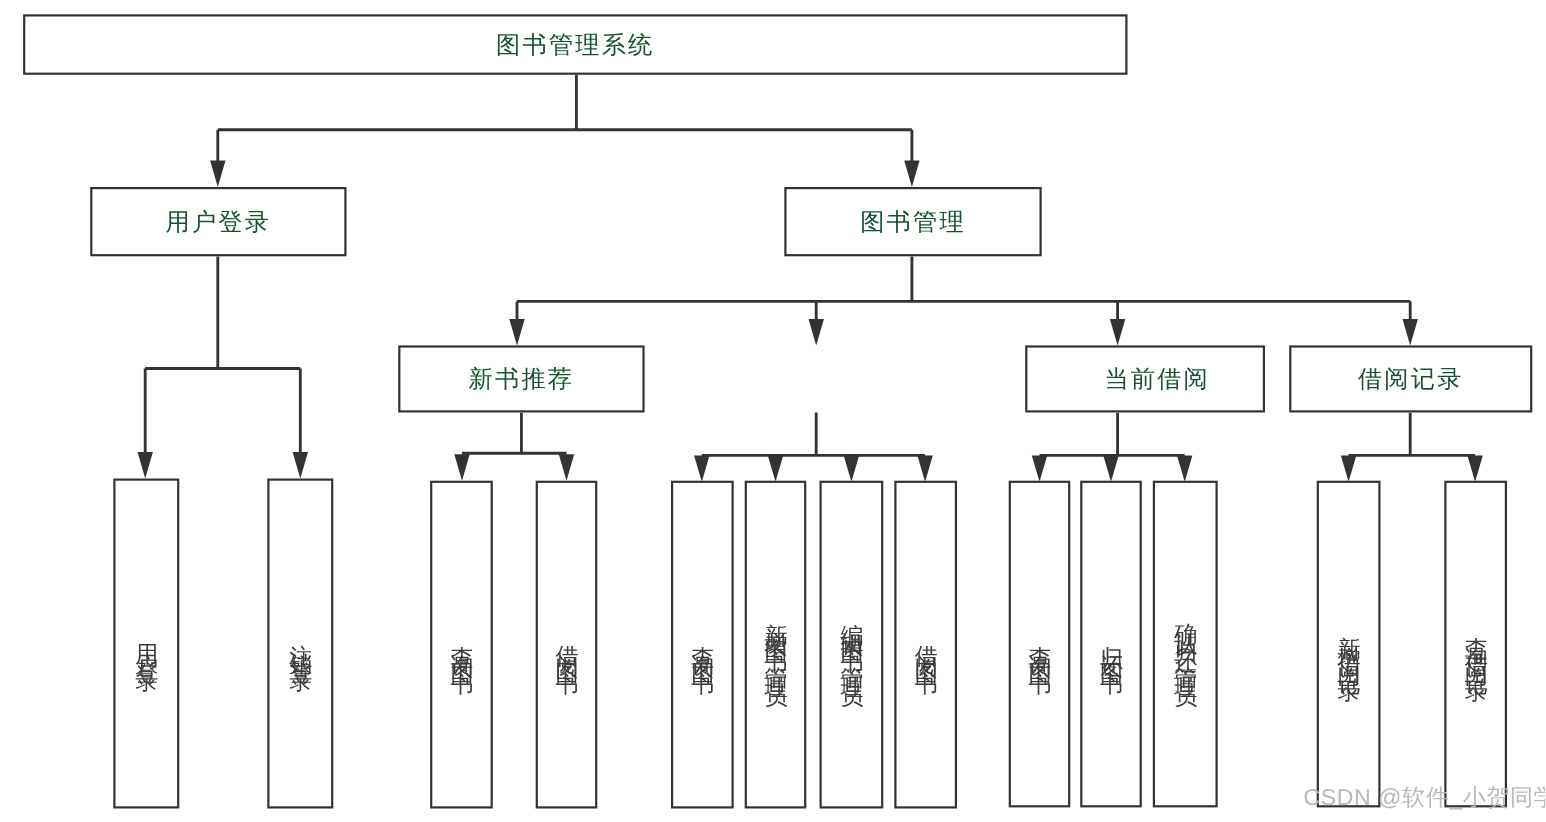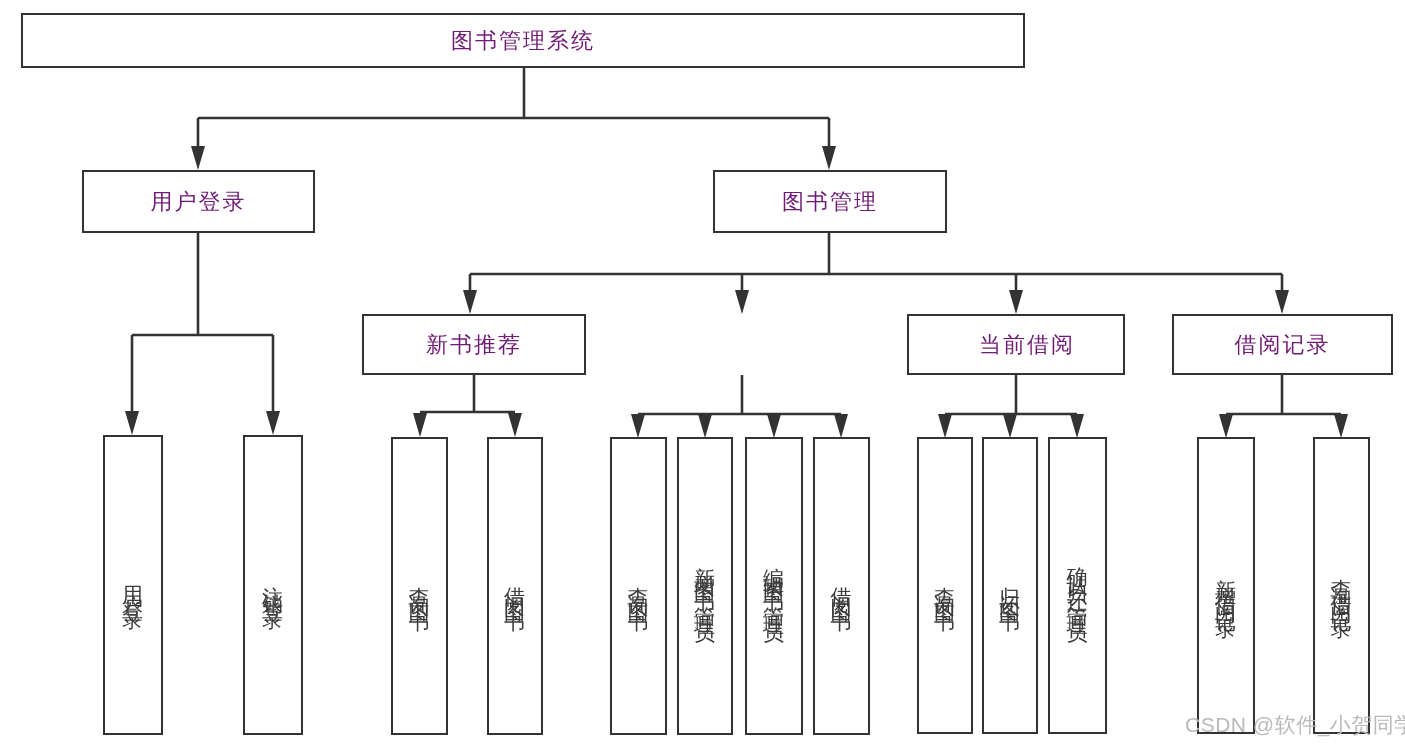--- a/index.html
+++ b/index.html
@@ -36,21 +36,21 @@
     background: #ffffff;
     border: 2.6px solid #333333;
     display: flex;
     align-items: center;
     justify-content: center;
     z-index: 2;
   }
   .hlabel {
     font-size: 22px;
     letter-spacing: 2px;
-    color: #701a75;
+    color: #14532d;
     white-space: nowrap;
   }
   .vlabel {
     writing-mode: vertical-rl;
     text-orientation: mixed;
     font-size: 21px;
     letter-spacing: 8px;
     line-height: 1;
     color: #3c3c3c;
     white-space: nowrap;
@@ -143,21 +143,21 @@
   <div class="node" style="left:82px; top:170px; width:233px; height:63px;">
     <span class="hlabel">用户登录</span>
   </div>
   <div class="node" style="left:713px; top:170px; width:234px; height:63px;">
     <span class="hlabel">图书管理</span>
   </div>
 
   <div class="node" style="left:362px; top:314px; width:224px; height:61px;">
     <span class="hlabel">新书推荐</span>
   </div>
-  <div class="node" style="left:907px; top:314px; width:218px; height:61px;padding-left:22px;">
+  <div class="node" style="left:932px; top:314px; width:218px; height:61px;padding-left:22px;">
     <span class="hlabel">当前借阅</span>
   </div>
   <div class="node" style="left:1172px; top:314px; width:221px; height:61px;">
     <span class="hlabel">借阅记录</span>
   </div>
 
   <div class="node" style="left:103px; top:435px; width:60px; height:300px;">
     <span class="vlabel">用户登录</span>
   </div>
   <div class="node" style="left:243px; top:435px; width:60px; height:300px;">

